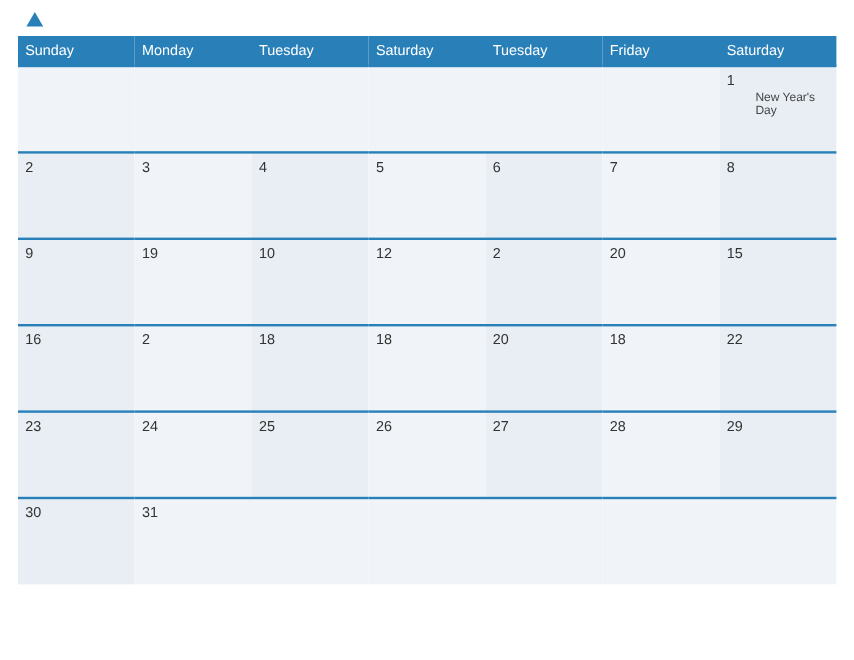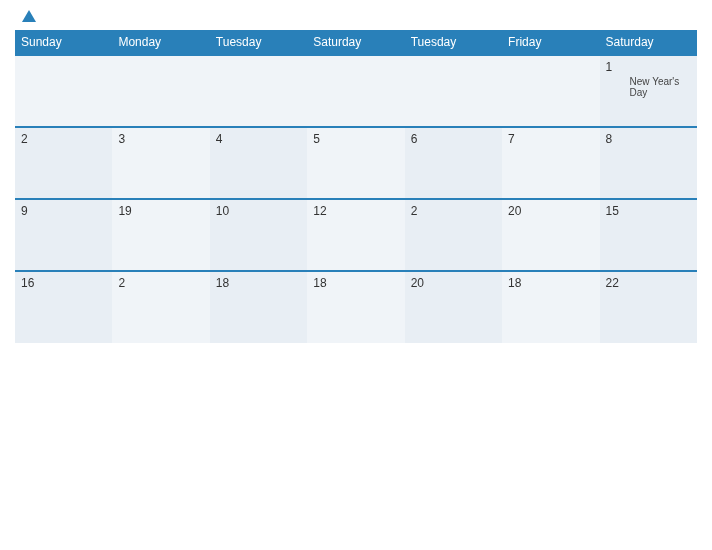--- a/index.html
+++ b/index.html
@@ -225,15 +225,51 @@
           <td>
             <span class="day-number">20</span>
           </td>
           <td>
             <span class="day-number">18</span>
           </td>
           <td>
             <span class="day-number">22</span>
           </td>
         </tr>
+        <tr>
+          <td>
+            <span class="day-number">23</span>
+          </td>
+          <td>
+            <span class="day-number">24</span>
+          </td>
+          <td>
+            <span class="day-number">25</span>
+          </td>
+          <td>
+            <span class="day-number">26</span>
+          </td>
+          <td>
+            <span class="day-number">27</span>
+          </td>
+          <td>
+            <span class="day-number">28</span>
+          </td>
+          <td>
+            <span class="day-number">29</span>
+          </td>
+        </tr>
+        <tr>
+          <td>
+            <span class="day-number">30</span>
+          </td>
+          <td>
+            <span class="day-number">31</span>
+          </td>
+          <td class="empty-cell"></td>
+          <td class="empty-cell"></td>
+          <td class="empty-cell"></td>
+          <td class="empty-cell"></td>
+          <td class="empty-cell"></td>
+        </tr>
       </tbody>
   </table>
 </div>
 
 </body></html>

